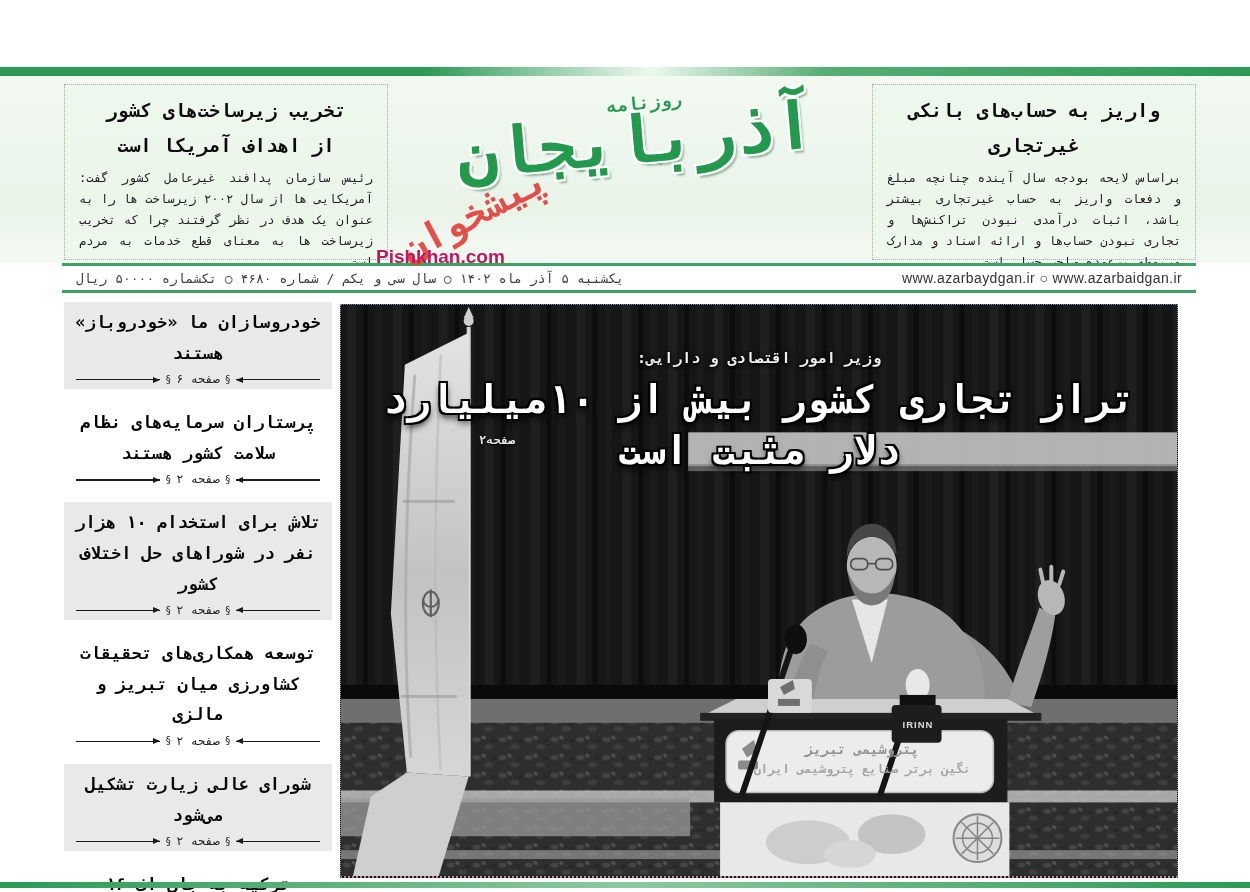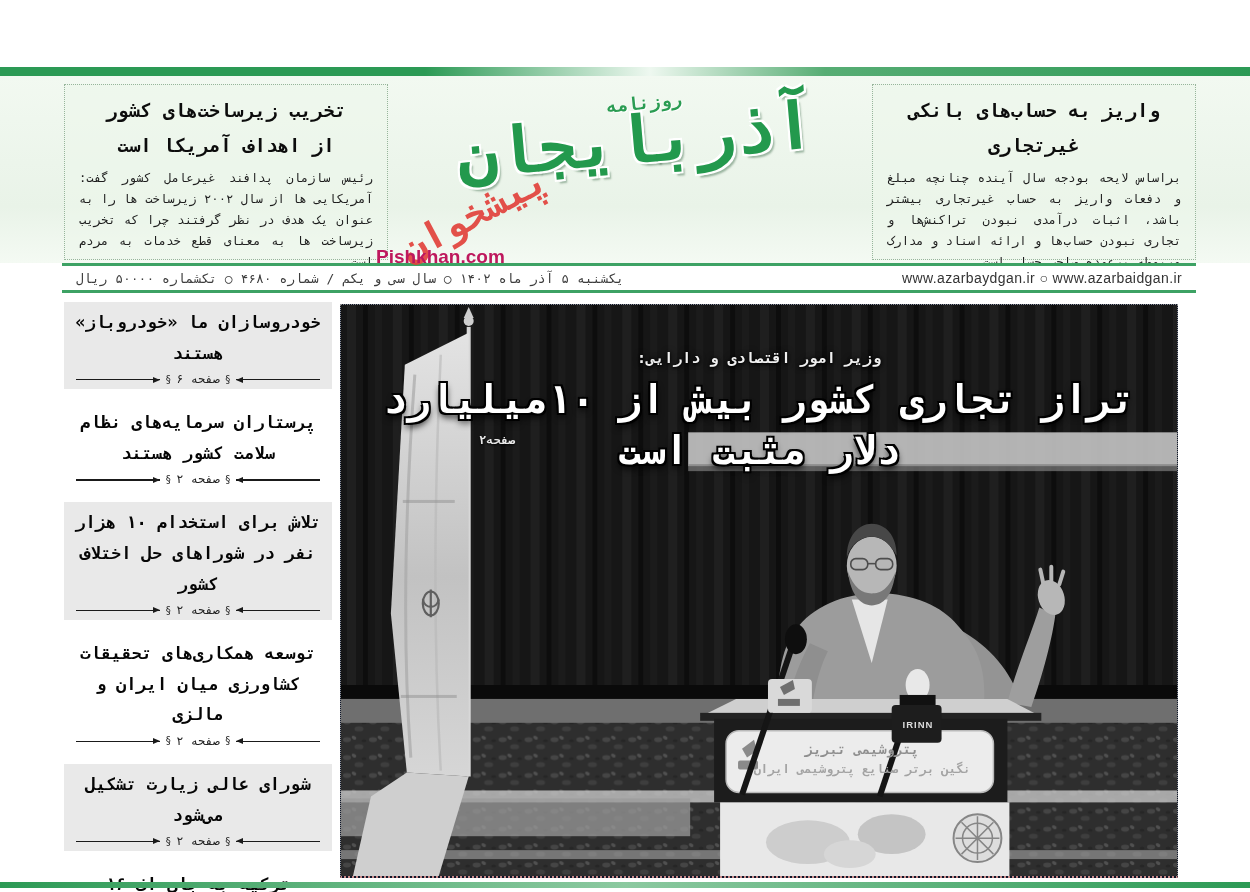--- a/index.html
+++ b/index.html
@@ -140,21 +140,21 @@
       <div class="s-div">
         <span class="ln l"></span>
         <span class="orn">§</span>
         <span class="pg">صفحه ۲</span>
         <span class="orn">§</span>
         <span class="ln r"></span>
       </div>
     </div>
 
     <div class="s-item">
-      <div class="s-title">توسعه همکاری‌های تحقیقات کشاورزی میان ایران و مالزی</div>
+      <div class="s-title">توسعه همکاری‌های تحقیقات کشاورزی میان تبریز و مالزی</div>
       <div class="s-div">
         <span class="ln l"></span>
         <span class="orn">§</span>
         <span class="pg">صفحه ۲</span>
         <span class="orn">§</span>
         <span class="ln r"></span>
       </div>
     </div>
 
     <div class="s-item gray">

